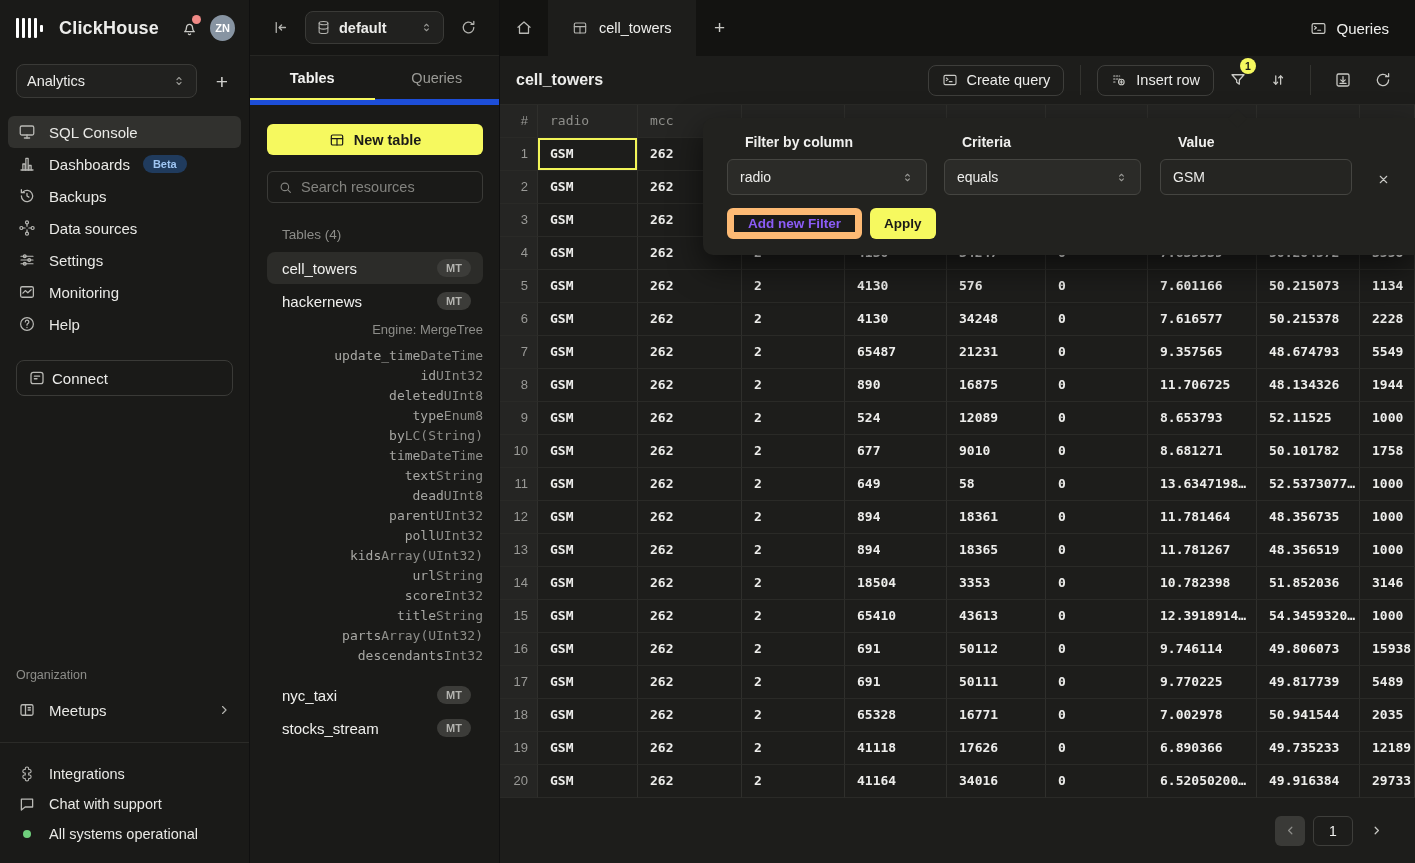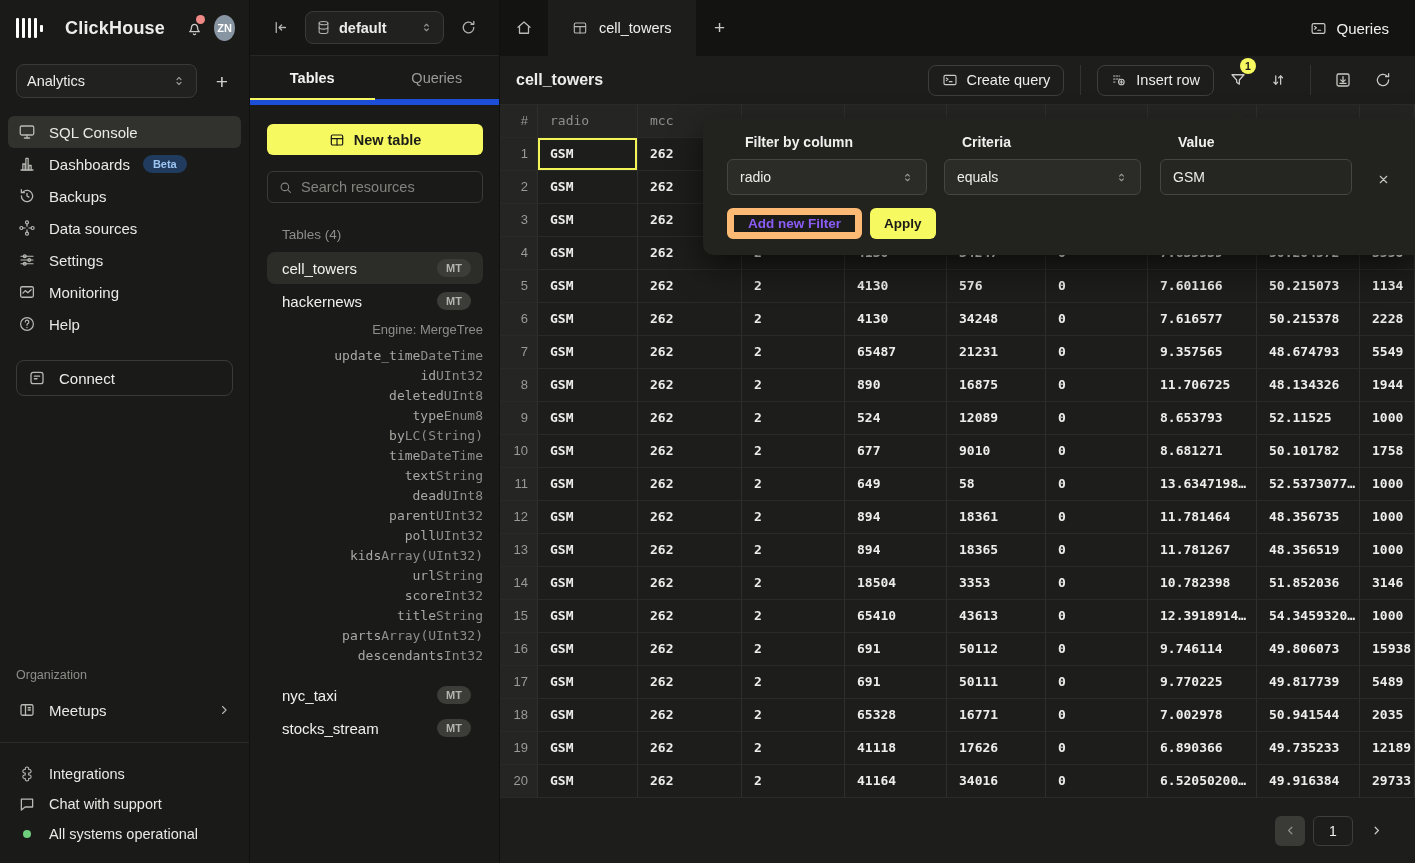--- a/index.html
+++ b/index.html
@@ -10,38 +10,38 @@
     -webkit-font-smoothing:antialiased;
   }
   .app { display:flex; width:1415px; height:863px; }
 
   
   .sidebar { width:250px; flex:0 0 250px; background:#1a1a18; display:flex; flex-direction:column; border-right:1px solid #101010; }
   .sb-header { height:56px; display:flex; align-items:center; padding:0 14px 0 16px; gap:10px; }
   .logo { display:flex; align-items:center; gap:3px; height:22px; }
   .logo .bar { width:3px; height:20px; background:#fff; border-radius:1px; }
   .logo .bar.short { height:7px; }
-  .brand { font-size:18px; font-weight:700; letter-spacing:.2px; margin-left:12px; }
+  .brand { font-size:18px; font-weight:700; letter-spacing:.2px; margin-left:6px; }
   .sb-header .spacer, .flex-sp { flex:1; }
   .bell { position:relative; width:22px; height:22px; color:#c9c9c5; display:flex; align-items:center; justify-content:center; }
   .bell .dot { position:absolute; top:-2px; right:-1px; width:9px; height:9px; border-radius:50%; background:#f08a86; }
   .avatar { width:26px; height:26px; border-radius:50%; background:#8794a2; color:#fff; font-size:11px; font-weight:700; display:flex; align-items:center; justify-content:center; }
 
   .workspace-row { display:flex; align-items:center; gap:14px; padding:8px 16px 6px; }
   .select { height:34px; background:#21211f; border:1px solid #3a3a37; border-radius:8px; display:flex; align-items:center; padding:0 10px; gap:8px; font-size:14.5px; color:#ececea; }
   .workspace-row .select { flex:1; }
   .select .chev { margin-left:auto; color:#9a9a96; display:flex; }
   .plus-btn { color:#cfcfcc; font-size:21px; line-height:1; width:22px; text-align:center; }
 
   .menu { padding:12px 8px 0; }
   .side-item { height:32px; display:flex; align-items:center; gap:13px; padding:0 10px; border-radius:6px; font-size:15px; color:#e9e9e6; cursor:default; }
   .side-item.active { background:#31312e; }
   .side-item .icon { width:18px; height:18px; color:#b9b9b5; display:flex; align-items:center; justify-content:center; flex:0 0 18px; }
   .beta-badge { background:#203b5d; color:#9fc6f3; font-size:11px; font-weight:700; padding:3px 10px; border-radius:999px; }
-  .connect-btn { margin:20px 16px 0; height:36px; border:1px solid #3a3a37; border-radius:8px; display:flex; align-items:center; gap:13px; padding:0 11px; font-size:15px; }
+  .connect-btn { margin:20px 16px 0; height:36px; border:1px solid #3a3a37; border-radius:8px; display:flex; align-items:center; gap:6px; padding:0 11px; font-size:15px; }
   .connect-btn .icon { width:18px; height:18px; color:#b9b9b5; display:flex; }
 
   .sb-bottom { margin-top:auto; }
   .org-label { padding:0 16px 12px; font-size:12.5px; color:#8d8d89; }
   .org-item { margin:0 8px 16px; }
   .chev-r { margin-left:auto; color:#b4b4b0; display:flex; }
   .sb-divider { border-top:1px solid #2b2b28; }
   .sb-footer { padding:16px 8px 14px; }
   .sb-footer .side-item { height:30px; font-size:14.5px; }
   .status-dot { width:8px; height:8px; border-radius:50%; background:#6fcf7c; margin:0 5px; }

